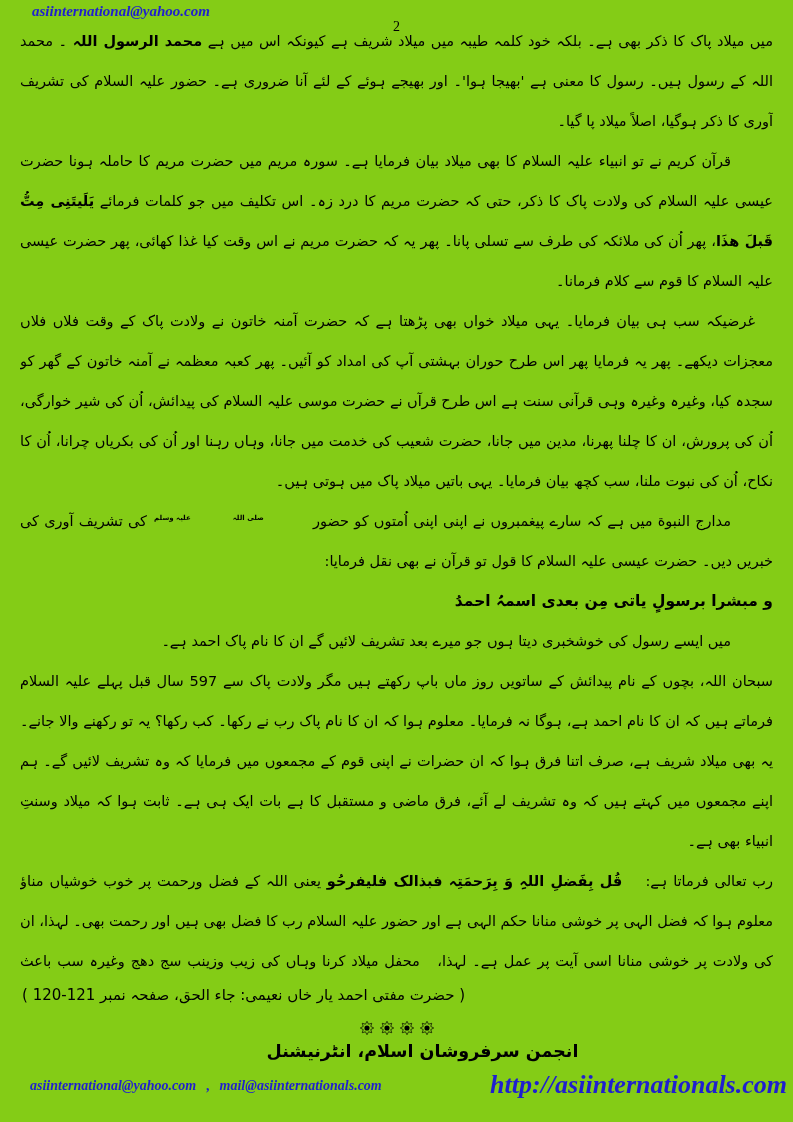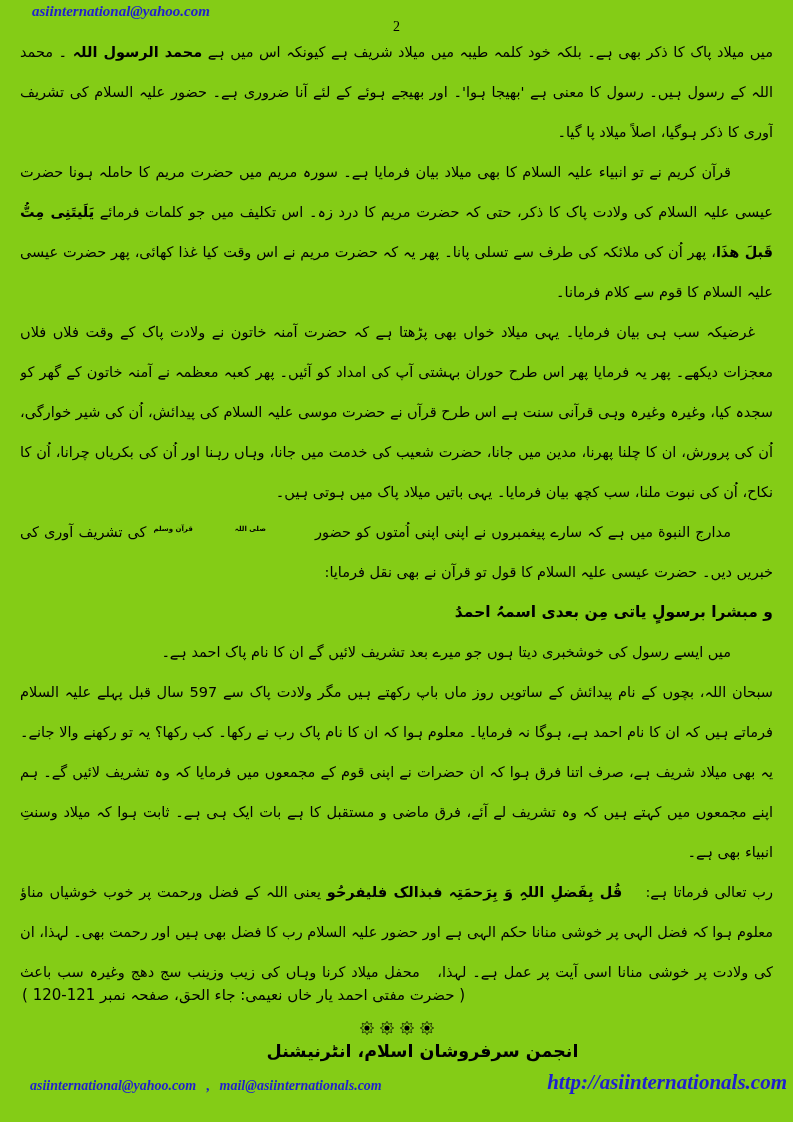--- a/index.html
+++ b/index.html
@@ -13,21 +13,21 @@
     position:absolute;left:32px;top:3px;
     font-family:"Liberation Serif",serif;font-style:italic;font-weight:bold;
     font-size:15px;color:#1f1fd0;
   }
   .page-number{
     position:absolute;top:19px;left:0;width:100%;text-align:center;
     font-family:"Liberation Serif",serif;font-size:14px;color:#000;
   }
   
   .body-text{
-    position:absolute;left:20px;right:20px;top:32px;height:950px;overflow:hidden;
+    position:absolute;left:20px;right:20px;top:21px;height:950px;overflow:hidden;
     direction:rtl;text-align:justify;
     font-size:14.5px;line-height:40px;color:#000;
   }
   .body-text p{margin:0;padding:0;}
   .para-indent{text-indent:42px;}
   .para-indent-sm{text-indent:18px;}
   .b{font-weight:bold;}
   .verse-line{
     font-weight:bold;font-size:15.5px;white-space:nowrap;
     width:-moz-fit-content;width:fit-content;margin:0 345px 0 auto;
@@ -55,42 +55,42 @@
   
   .footer-emails{
     position:absolute;left:30px;top:1078px;
     font-family:"Liberation Serif",serif;font-style:italic;font-weight:bold;
     font-size:14px;color:#1f1fd0;
   }
   .footer-emails .sep{font-style:normal;margin:0 10px;}
   .footer-site{
     position:absolute;right:6px;top:1070px;
     font-family:"Liberation Serif",serif;font-style:italic;font-weight:bold;
-    font-size:21px;color:#1f1fd0;
+    font-size:26px;color:#1f1fd0;
   }
 </style>
 </head>
 <body>
 
 <div class="page">
 
   <div class="top-email">asiinternational@yahoo.com</div>
   <div class="page-number">2</div>
 
   <div class="body-text">
 
     <p><span>میں میلاد پاک کا ذکر بھی ہے۔ بلکہ خود کلمہ طیبہ میں میلاد شریف ہے کیونکہ اس میں ہے </span><span class="b">محمد الرسول اللہ</span><span> ۔ محمد اللہ کے رسول ہیں۔ رسول کا معنی ہے 'بھیجا ہوا'۔ اور بھیجے ہوئے کے لئے آنا ضروری ہے۔ حضور علیہ السلام کی تشریف آوری کا ذکر ہوگیا، اصلاً میلاد پا گیا۔</span></p>
 
     <p class="para-indent"><span>قرآن کریم نے تو انبیاء علیہ السلام کا بھی میلاد بیان فرمایا ہے۔ سورہ مریم میں حضرت مریم کا حاملہ ہونا حضرت عیسی علیہ السلام کی ولادت پاک کا ذکر، حتی کہ حضرت مریم کا درد زہ۔ اس تکلیف میں جو کلمات فرمائے </span><span class="b">یَلَیتَنِی مِتُّ قَبلَ ھذَا</span><span>، پھر اُن کی ملائکہ کی طرف سے تسلی پانا۔ پھر یہ کہ حضرت مریم نے اس وقت کیا غذا کھائی، پھر حضرت عیسی علیہ السلام کا قوم سے کلام فرمانا۔</span></p>
 
     <p class="para-indent-sm"><span>غرضیکہ سب ہی بیان فرمایا۔ یہی میلاد خواں بھی پڑھتا ہے کہ حضرت آمنہ خاتون نے ولادت پاک کے وقت فلاں فلاں معجزات دیکھے۔ پھر یہ فرمایا پھر اس طرح حوران بہشتی آپ کی امداد کو آئیں۔ پھر کعبہ معظمہ نے آمنہ خاتون کے گھر کو سجدہ کیا، وغیرہ وغیرہ وہی قرآنی سنت ہے اس طرح قرآں نے حضرت موسی علیہ السلام کی پیدائش، اُن کی شیر خوارگی، اُن کی پرورش، ان کا چلنا پھرنا، مدین میں جانا، حضرت شعیب کی خدمت میں جانا، وہاں رہنا اور اُن کی بکریاں چرانا، اُن کا نکاح، اُن کی نبوت ملنا، سب کچھ بیان فرمایا۔ یہی باتیں میلاد پاک میں ہوتی ہیں۔</span></p>
 
     <p class="para-indent"><span>مدارج النبوة میں ہے کہ سارے پیغمبروں نے اپنی اپنی اُمتوں کو حضور </span><span class="seal">
           <span>صلی اللہ</span>
-          <span>قرآن وسلم</span>
+          <span>علیہ وسلم</span>
         </span><span> کی تشریف آوری کی خبریں دیں۔ حضرت عیسی علیہ السلام کا قول تو قرآن نے بھی نقل فرمایا:</span></p>
 
     <p class="verse-line">و مبشرا برسولٍ یاتی مِن بعدی اسمہُ احمدُ</p>
 
     <p class="para-indent"><span>میں ایسے رسول کی خوشخبری دیتا ہوں جو میرے بعد تشریف لائیں گے ان کا نام پاک احمد ہے۔</span></p>
 
     <p><span>سبحان اللہ، بچوں کے نام پیدائش کے ساتویں روز ماں باپ رکھتے ہیں مگر ولادت پاک سے 597 سال قبل پہلے علیہ السلام فرماتے ہیں کہ ان کا نام احمد ہے، ہوگا نہ فرمایا۔ معلوم ہوا کہ ان کا نام پاک رب نے رکھا۔ کب رکھا؟ یہ تو رکھنے والا جانے۔ یہ بھی میلاد شریف ہے، صرف اتنا فرق ہوا کہ ان حضرات نے اپنی قوم کے مجمعوں میں فرمایا کہ وہ تشریف لائیں گے۔ ہم اپنے مجمعوں میں کہتے ہیں کہ وہ تشریف لے آئے، فرق ماضی و مستقبل کا ہے بات ایک ہی ہے۔ ثابت ہوا کہ میلاد وسنتِ انبیاء بھی ہے۔</span></p>
 
     <p><span>رب تعالی فرماتا ہے:&nbsp;&nbsp;&nbsp;&nbsp;</span><span class="b">قُل بِفَضلِ اللہِ وَ بِرَحمَتِہ فبذالک فلیفرحُو</span><span> یعنی اللہ کے فضل ورحمت پر خوب خوشیاں مناؤ معلوم ہوا کہ فضل الہی پر خوشی منانا حکم الہی ہے اور حضور علیہ السلام رب کا فضل بھی ہیں اور رحمت بھی۔ لہذا، ان کی ولادت پر خوشی منانا اسی آیت پر عمل ہے۔ لہذا،&nbsp;&nbsp; محفل میلاد کرنا وہاں کی زیب وزینب سج دھج وغیرہ سب باعث ثواب ہیں۔''</span></p>
 

